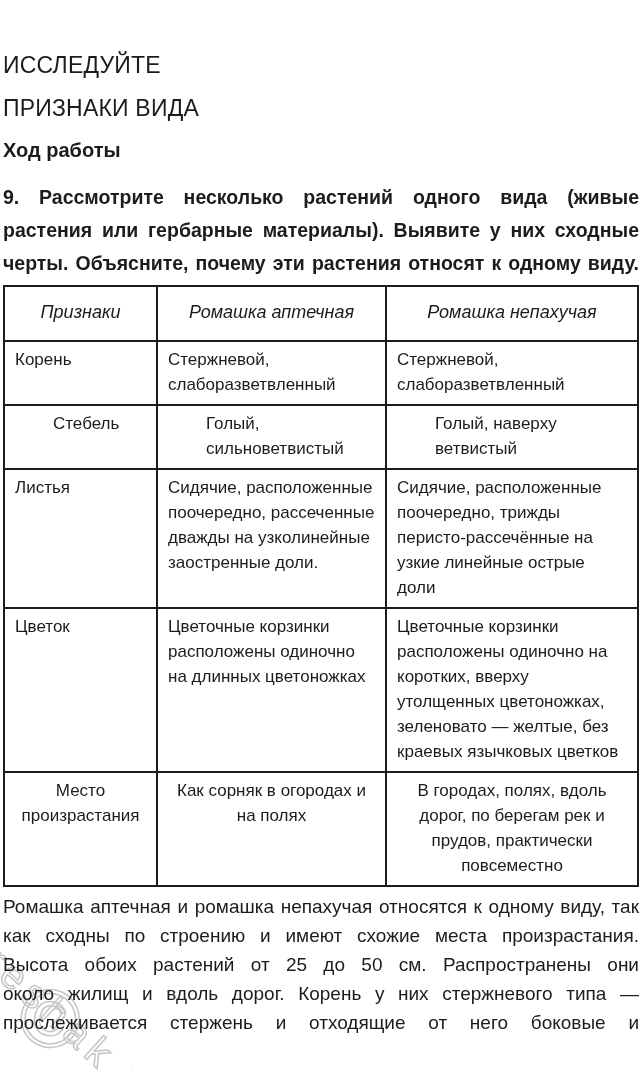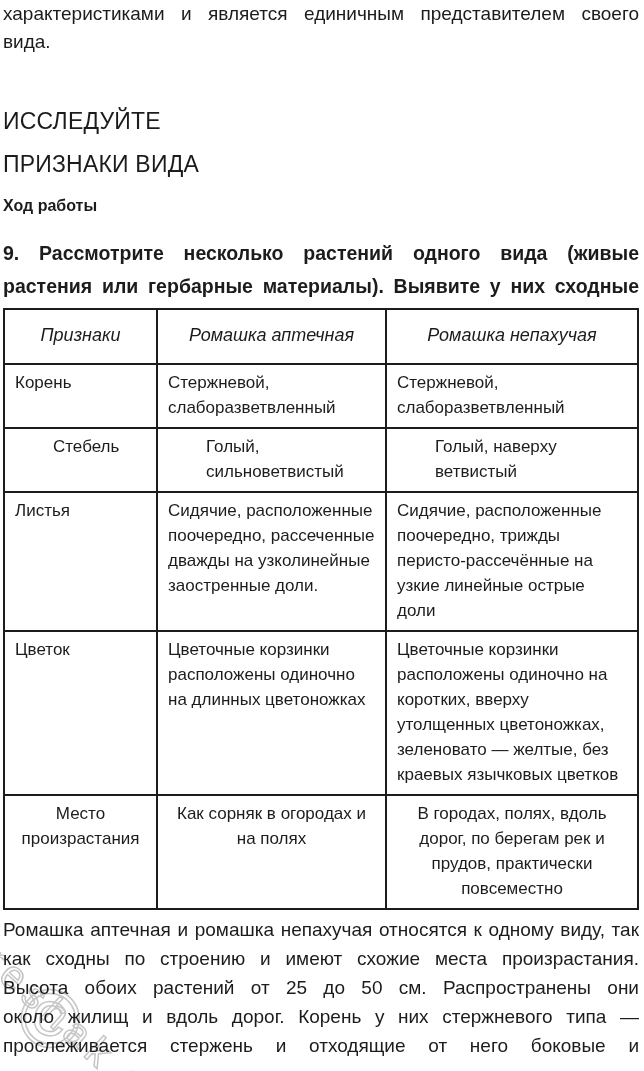--- a/index.html
+++ b/index.html
@@ -23,21 +23,21 @@
   .para { font-size: 19px; line-height: 28px; }
   .para .tline { text-align: justify; text-align-last: justify; }
   .para .tline.last { text-align-last: left; }
   .headings { margin-top: 52px; }
   .h-big {
     font-size: 23px; font-weight: normal; line-height: 26px;
     letter-spacing: 0.2px;
   }
   .h-big + .h-big { margin-top: 17px; }
   .h-sub {
-    font-size: 16px; font-weight: bold; line-height: 26px;
+    font-size: 20px; font-weight: bold; line-height: 26px;
     margin-top: 16px;
   }
   .task {
     margin-top: 18px;
     font-weight: bold;
     font-size: 19.5px; line-height: 33px;
   }
   table.cmp {
     margin-top: 5px;
     width: 634px;
@@ -92,34 +92,31 @@
 </head>
 <body>
 
 <div class="page">
 
   <span class="watermark wm-text">reshak.ru</span>
   <span class="watermark wm-copy">©</span>
 
   <div class="content">
 
-    <div class="para">
-      <div class="tline">характеристиками и является единичным представителем своего</div>
-      <div class="tline last">вида.</div>
-    </div>
 
     <div class="headings">
       <div class="h-big">ИССЛЕДУЙТЕ</div>
       <div class="h-big">ПРИЗНАКИ ВИДА</div>
       <div class="h-sub">Ход работы</div>
     </div>
 
     <div class="para task">
       <div class="tline">9. Рассмотрите несколько растений одного вида (живые</div>
       <div class="tline">растения или гербарные материалы). Выявите у них сходные</div>
+      <div class="tline">черты. Объясните, почему эти растения относят к одному виду.</div>
     </div>
 
     <table class="cmp">
       <colgroup>
           <col class="c1">
           <col class="c2">
           <col class="c3">
         </colgroup>
       <thead>
         <tr>

